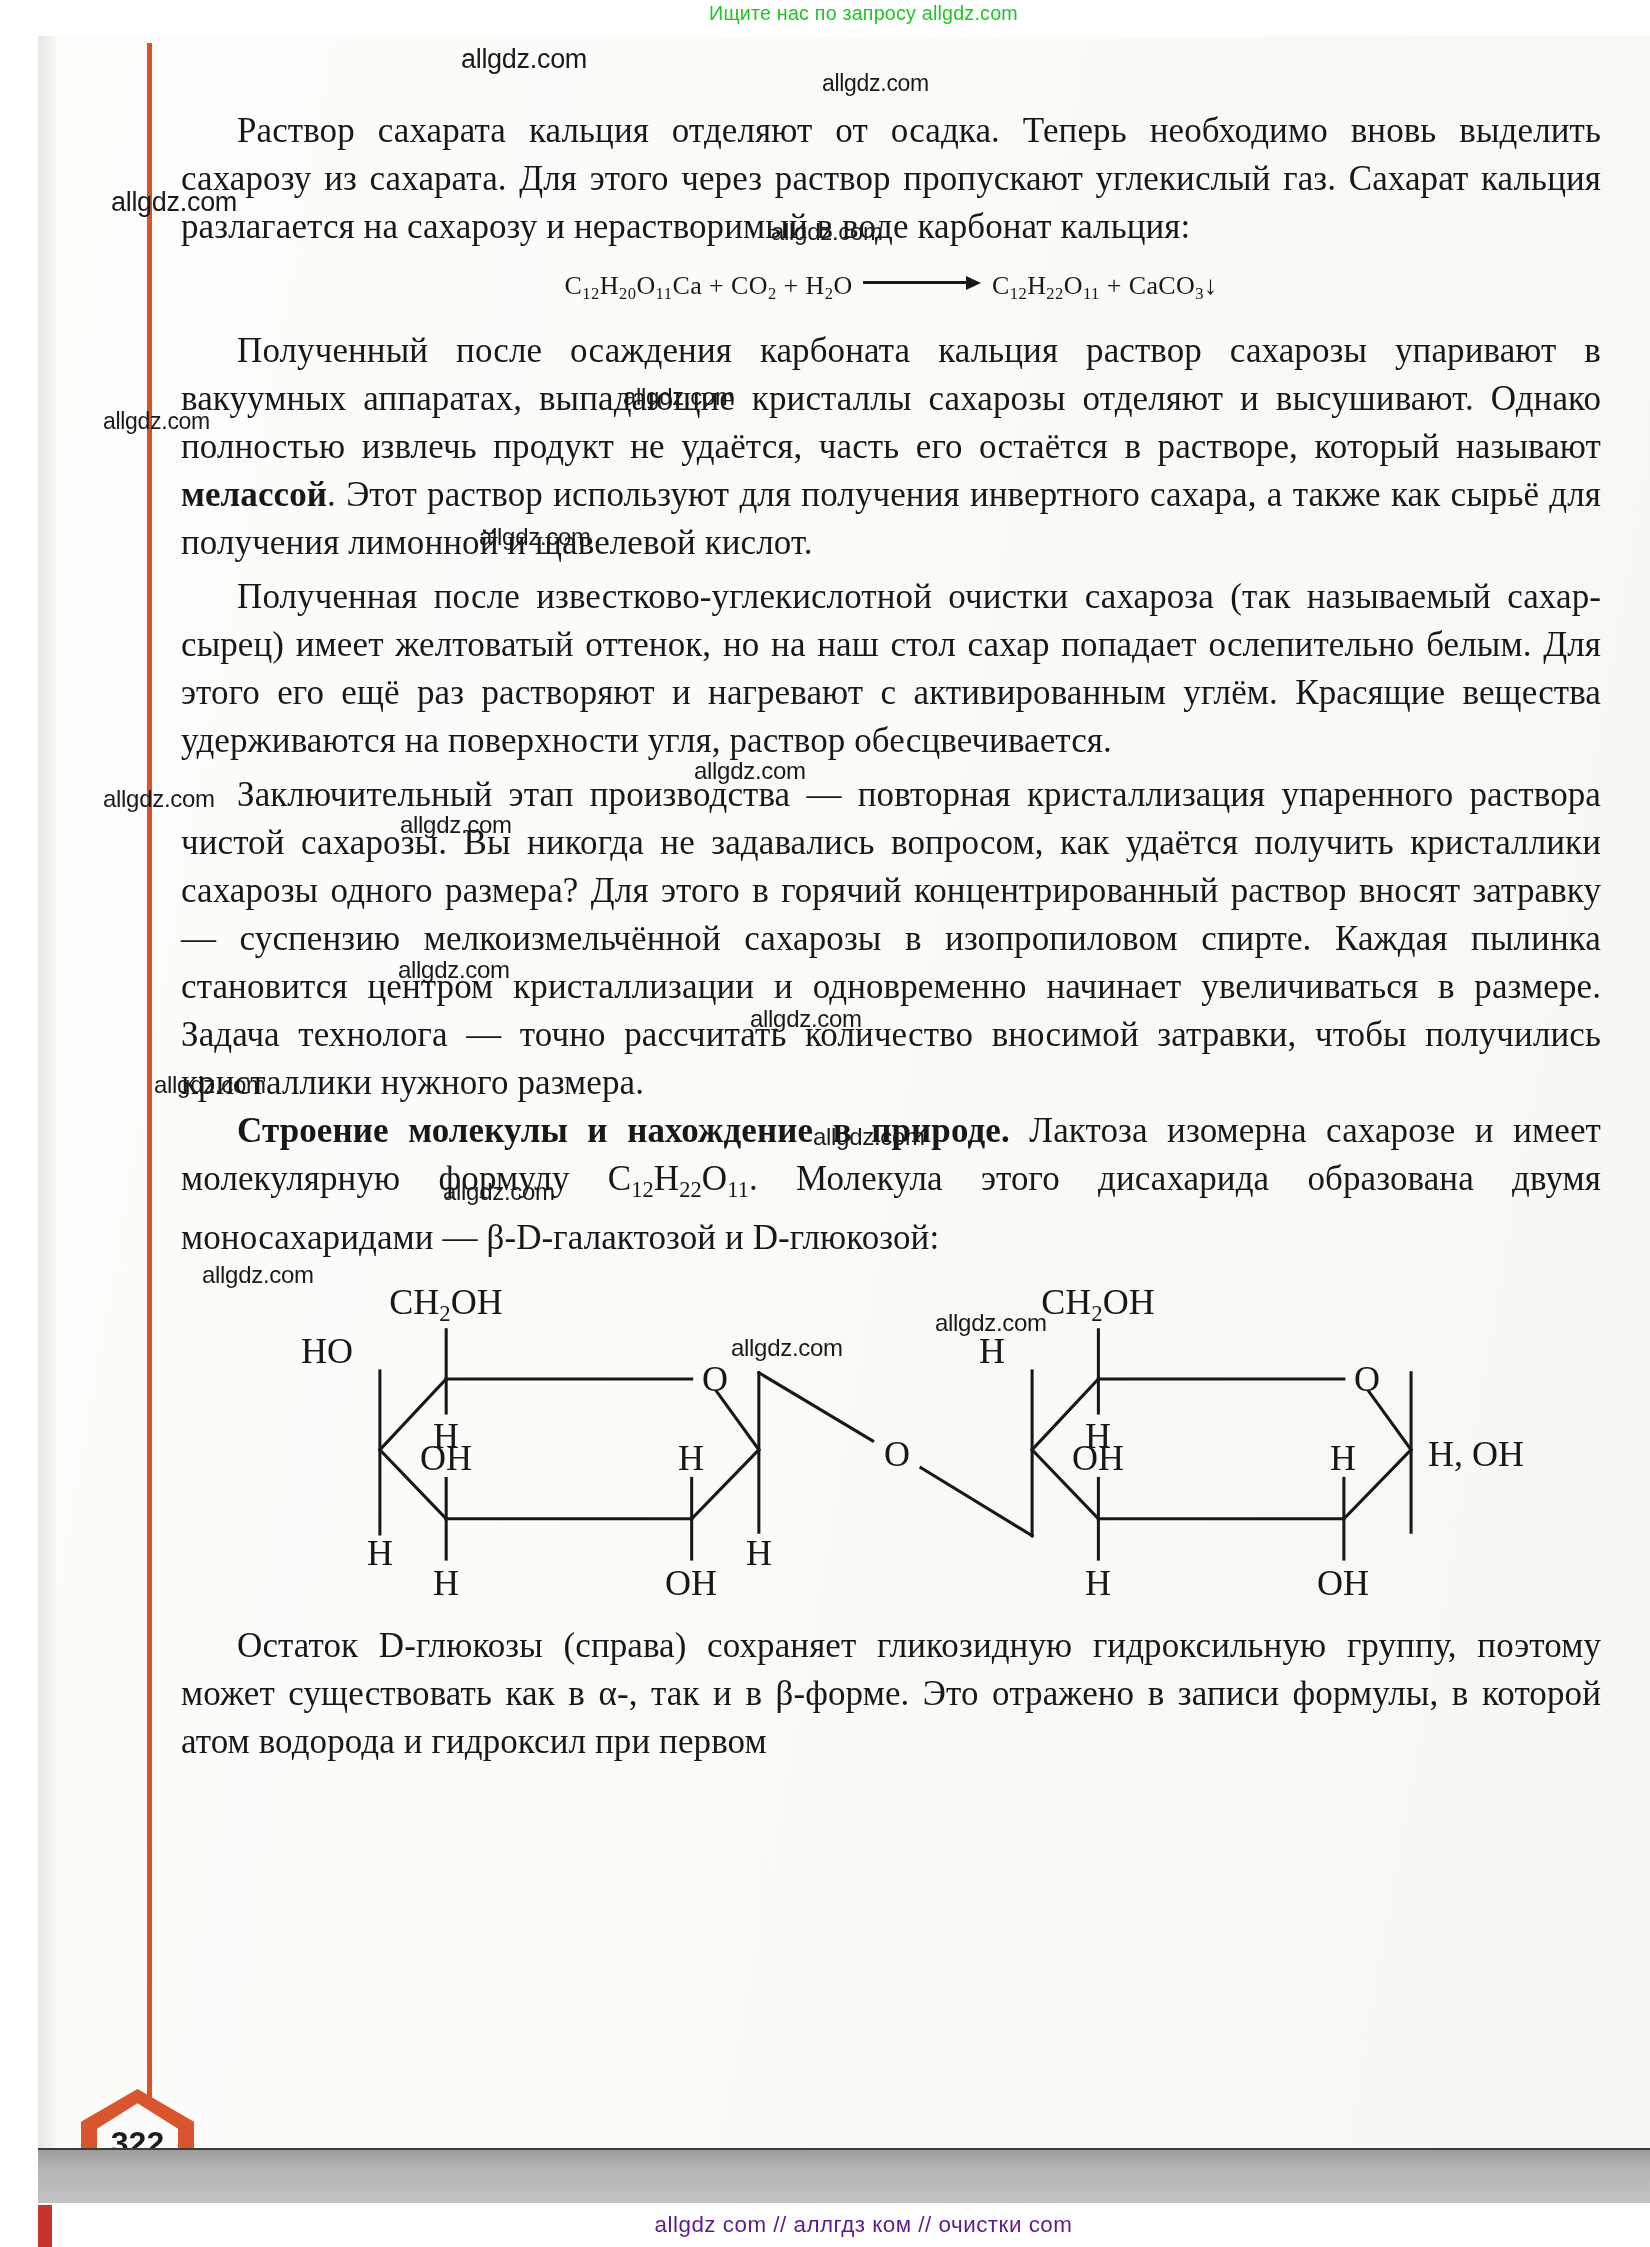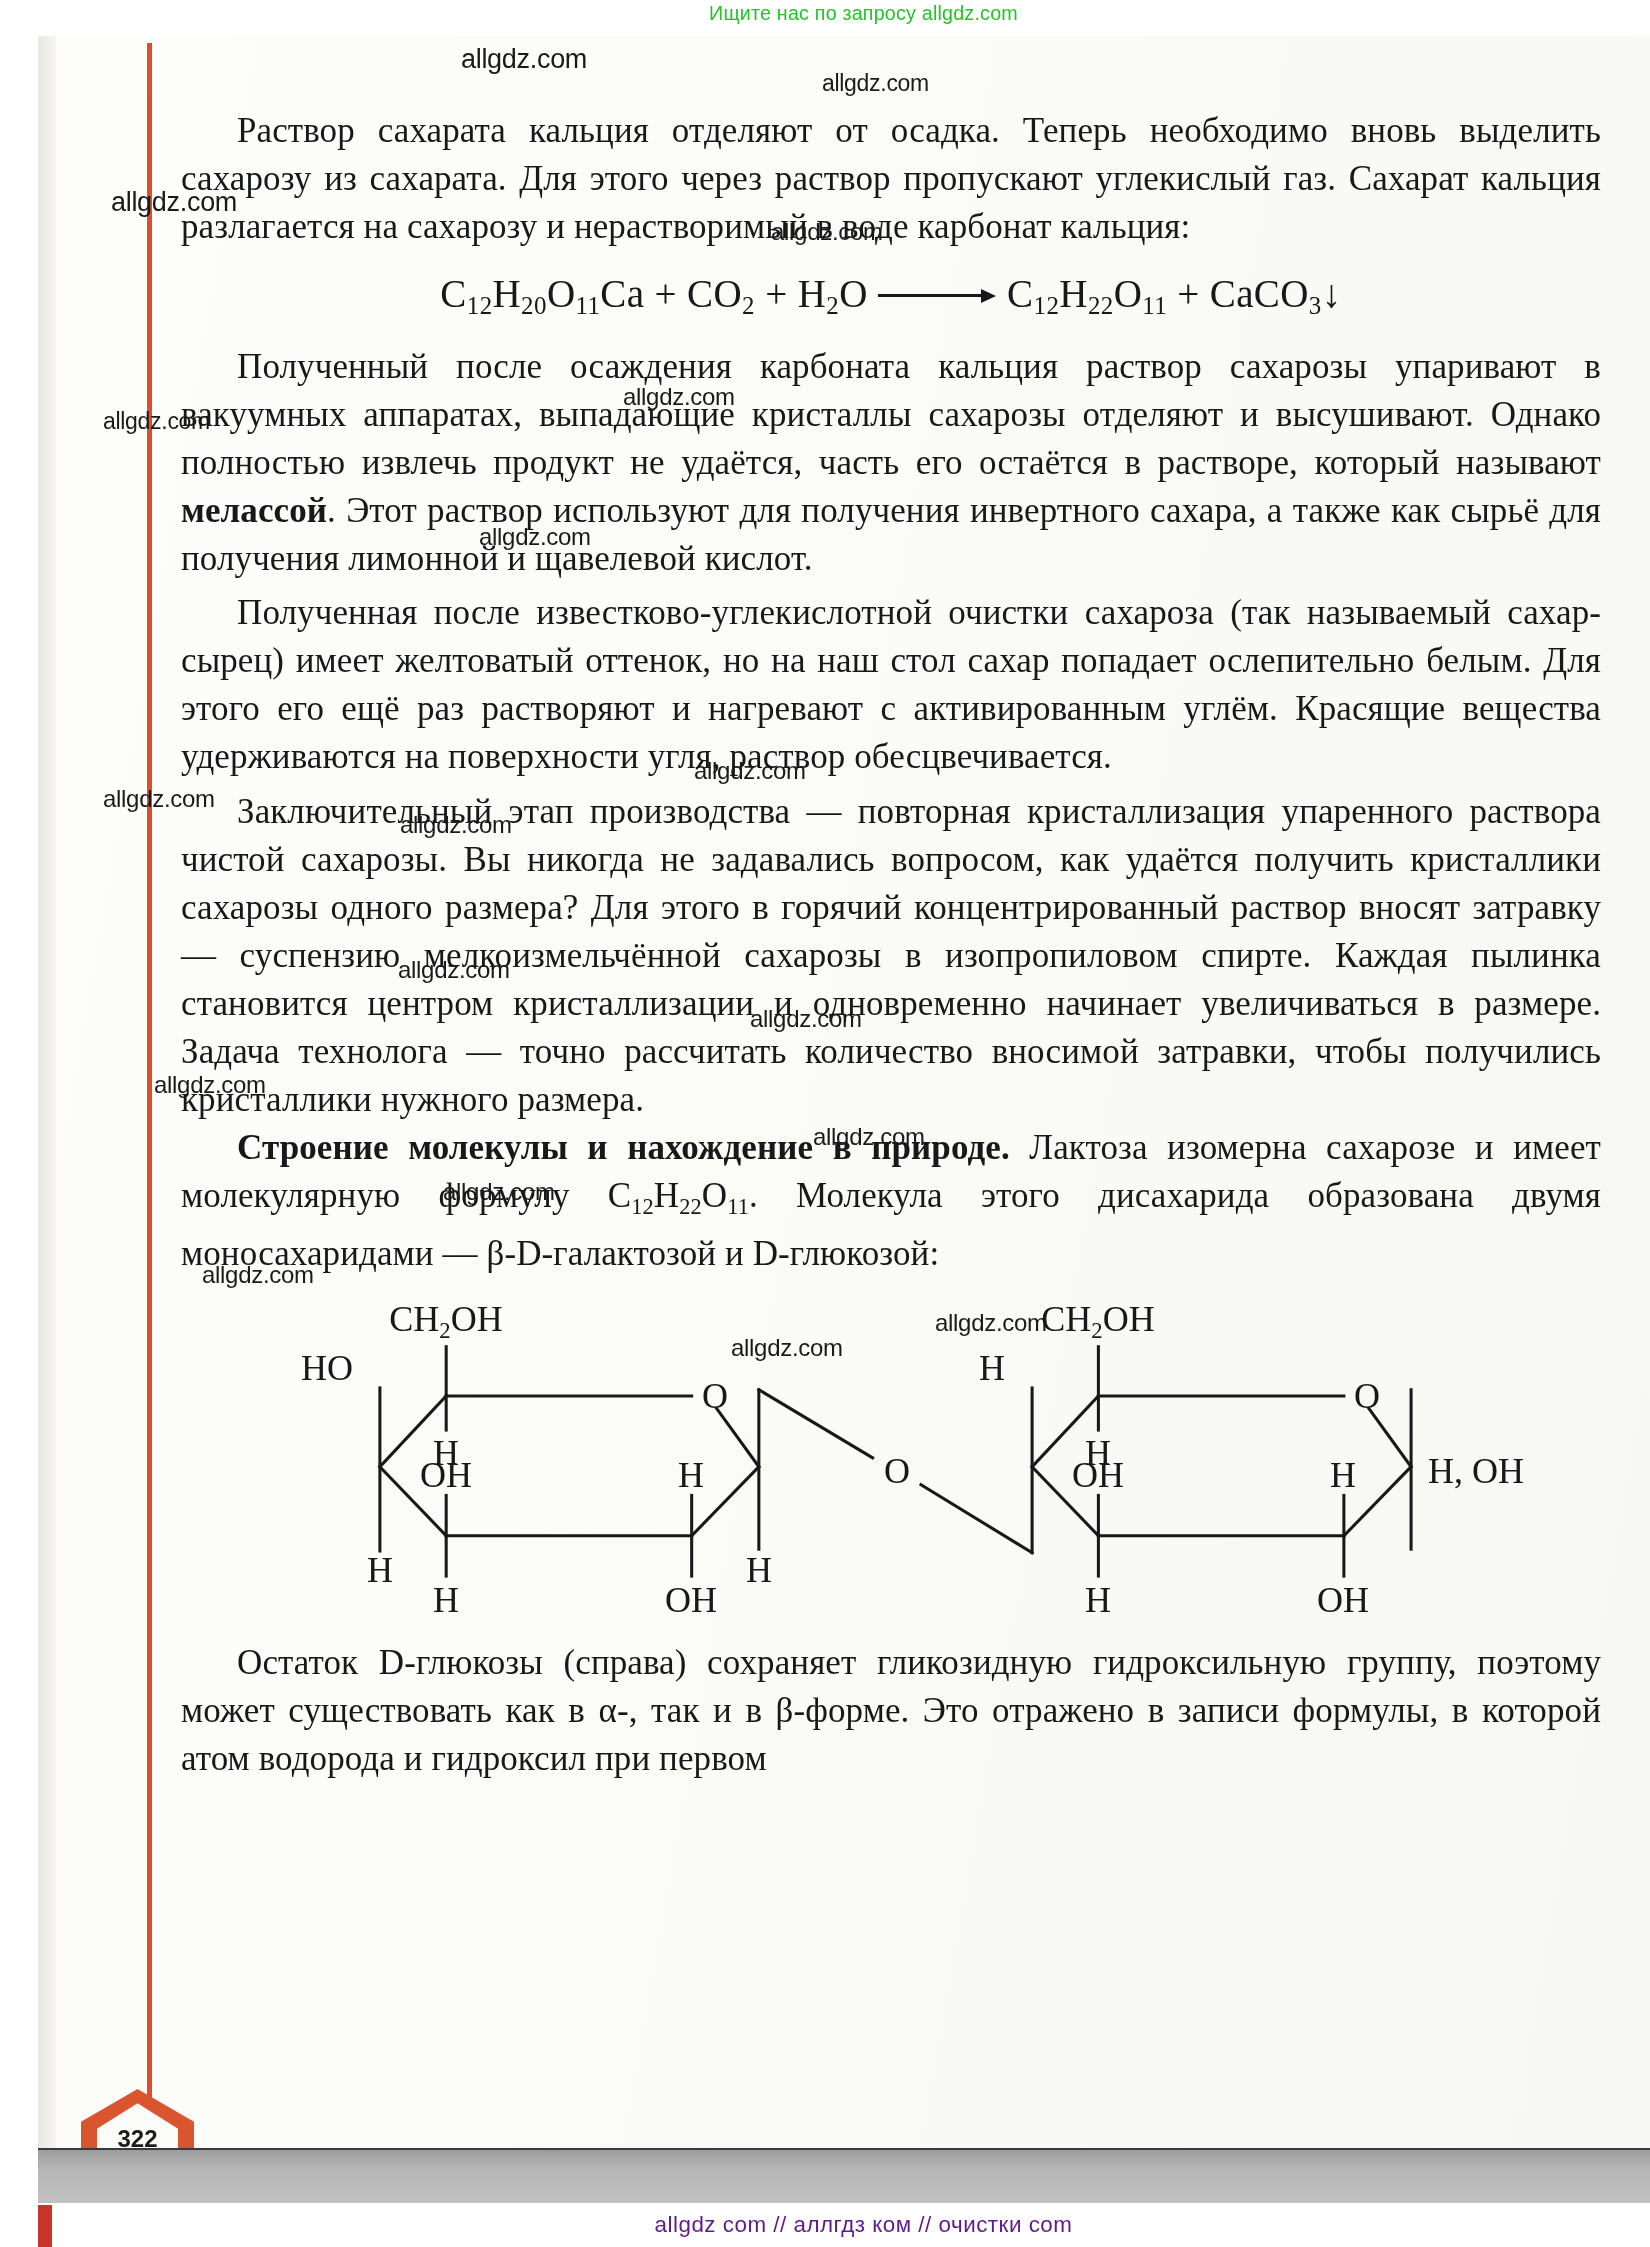--- a/index.html
+++ b/index.html
@@ -84,21 +84,21 @@
     letter-spacing: 0.1px;
   }
   p.spaced { margin-top: 6.3px; }
   b.bold { font-weight: bold; }
   .sub { font-size: 0.64em; vertical-align: -0.30em; }
 
   
   .equation {
     margin: 19.7px 0 23px 0;
     text-align: center;
-    font-size: 39px;
+    font-size: 26px;
     color: #17181a;
     letter-spacing: 0.4px;
     white-space: nowrap;
   }
   .equation .arrow {
     display: inline-block;
     position: relative;
     width: 118px;
     height: 16px;
     margin: 0 10.7px;
@@ -204,21 +204,21 @@
     background: #fbfbf9;
     clip-path: polygon(50% 0%, 100% 25%, 100% 75%, 50% 100%, 0% 75%, 0% 25%);
   }
   .page-badge .pgnum {
     position: absolute;
     left: 0; right: 0;
     top: 36px;
     text-align: center;
     font-family: "Liberation Sans", sans-serif;
     font-weight: bold;
-    font-size: 24px;
+    font-size: 32px;
     color: #1c1c1c;
   }
 
   
   .gray-band {
     position: absolute;
     left: 0;
     top: 2148px;
     width: 1651px;
     height: 56px;

